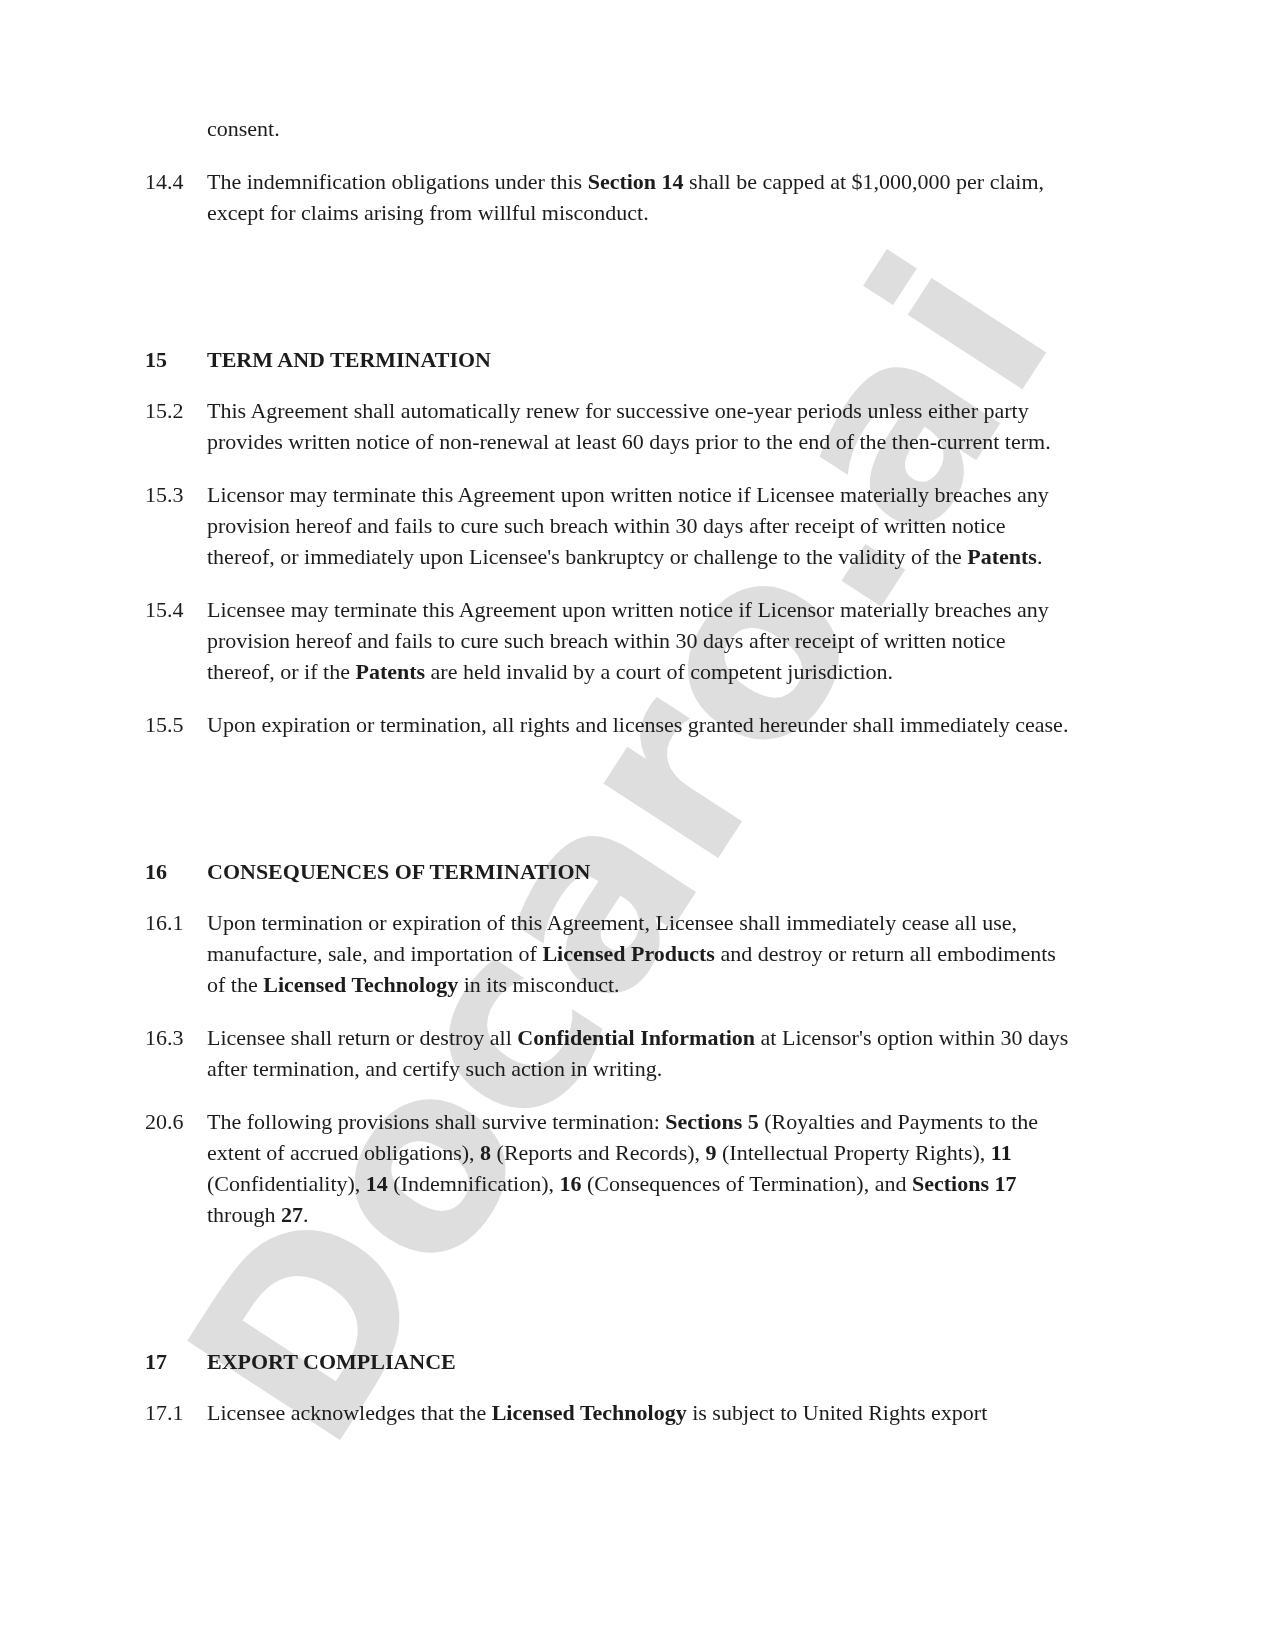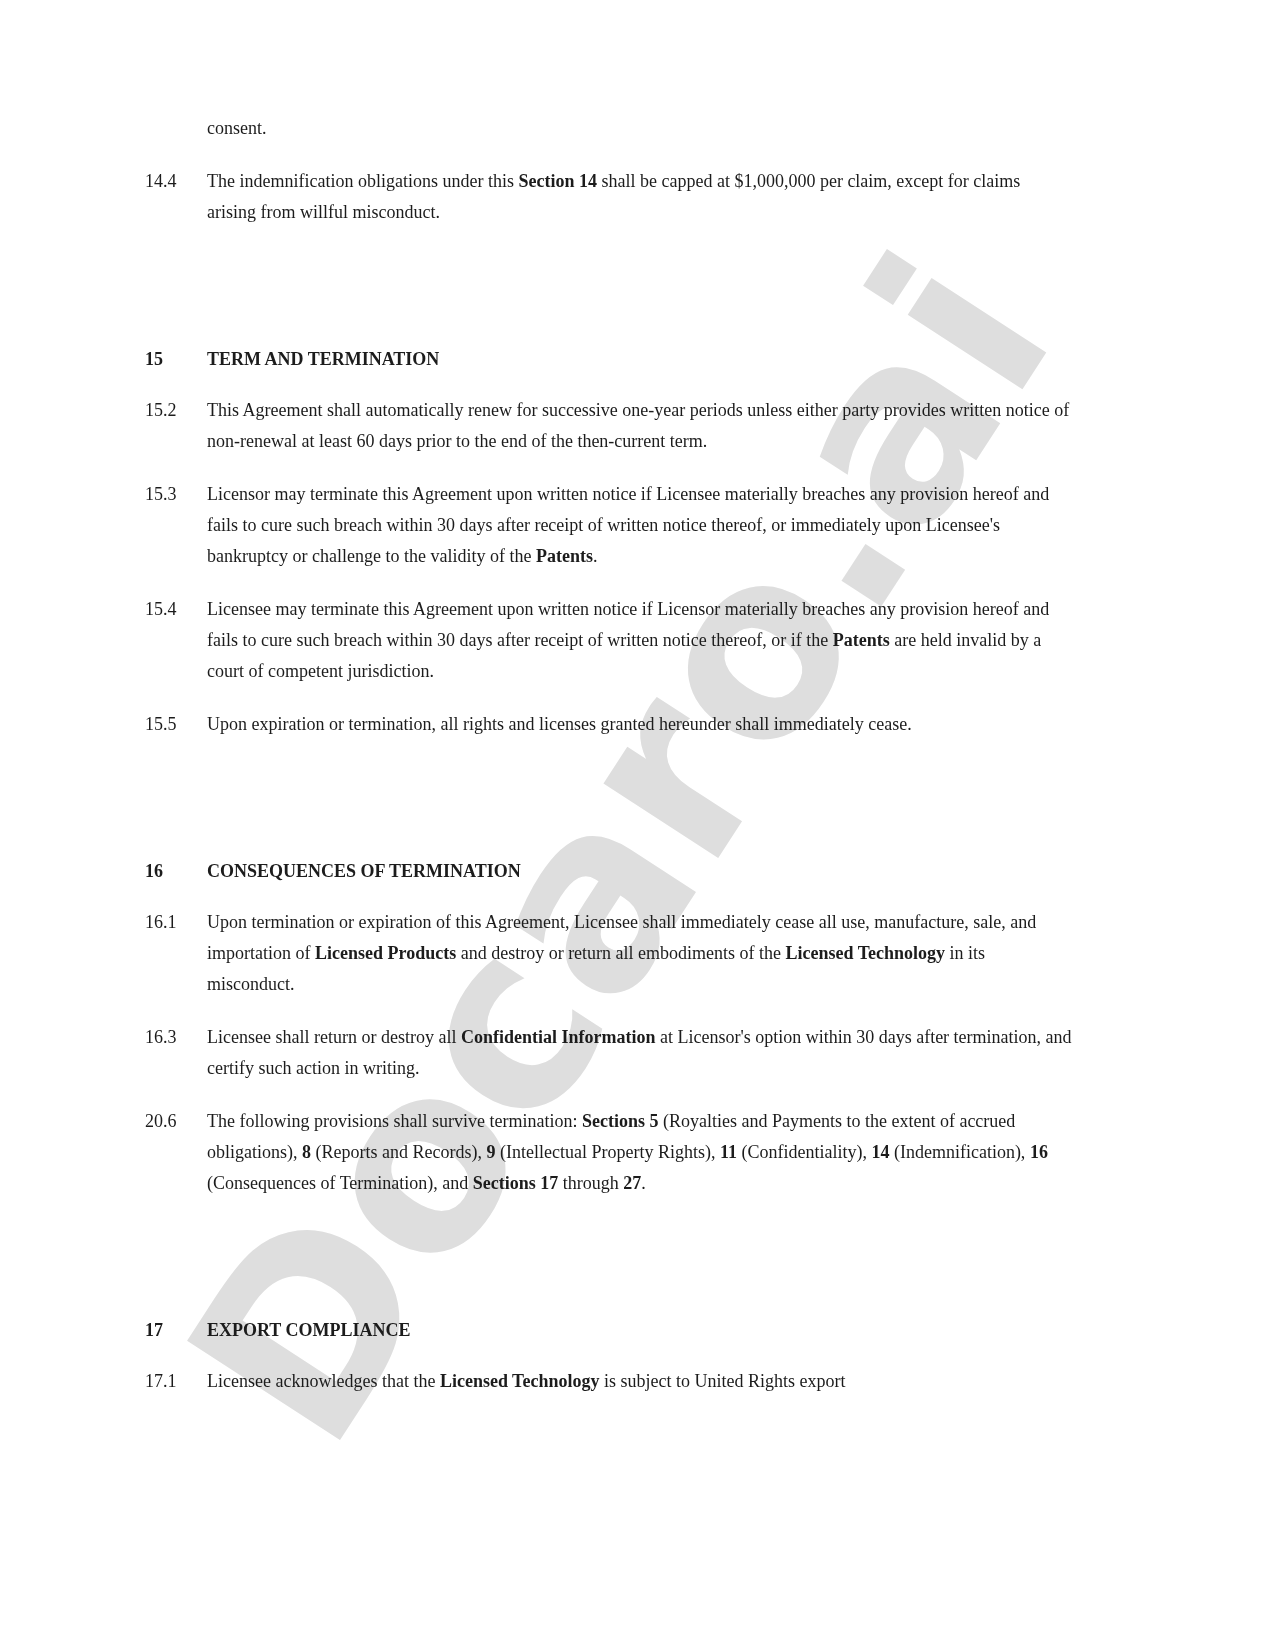--- a/index.html
+++ b/index.html
@@ -28,21 +28,21 @@
     z-index: 0;
     user-select: none;
     pointer-events: none;
   }
   .content {
     position: absolute;
     left: 145px;
     top: 113px;
     width: 928px;
     z-index: 1;
-    font-size: 18px;
+    font-size: 22px;
     line-height: 31px;
   }
   .row {
     display: flex;
     align-items: flex-start;
     margin: 0 0 22px 0;
   }
   .row .num {
     flex: 0 0 52px;
   }

